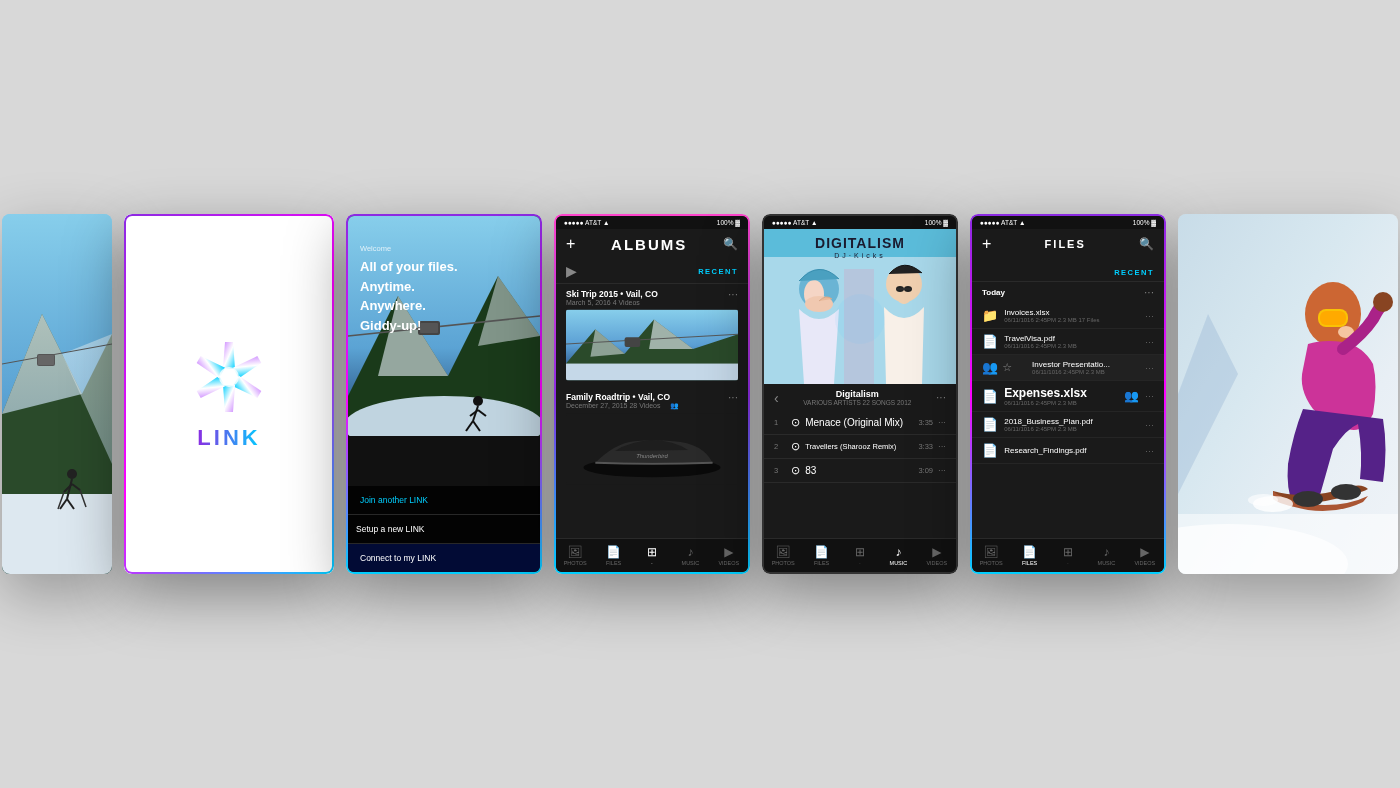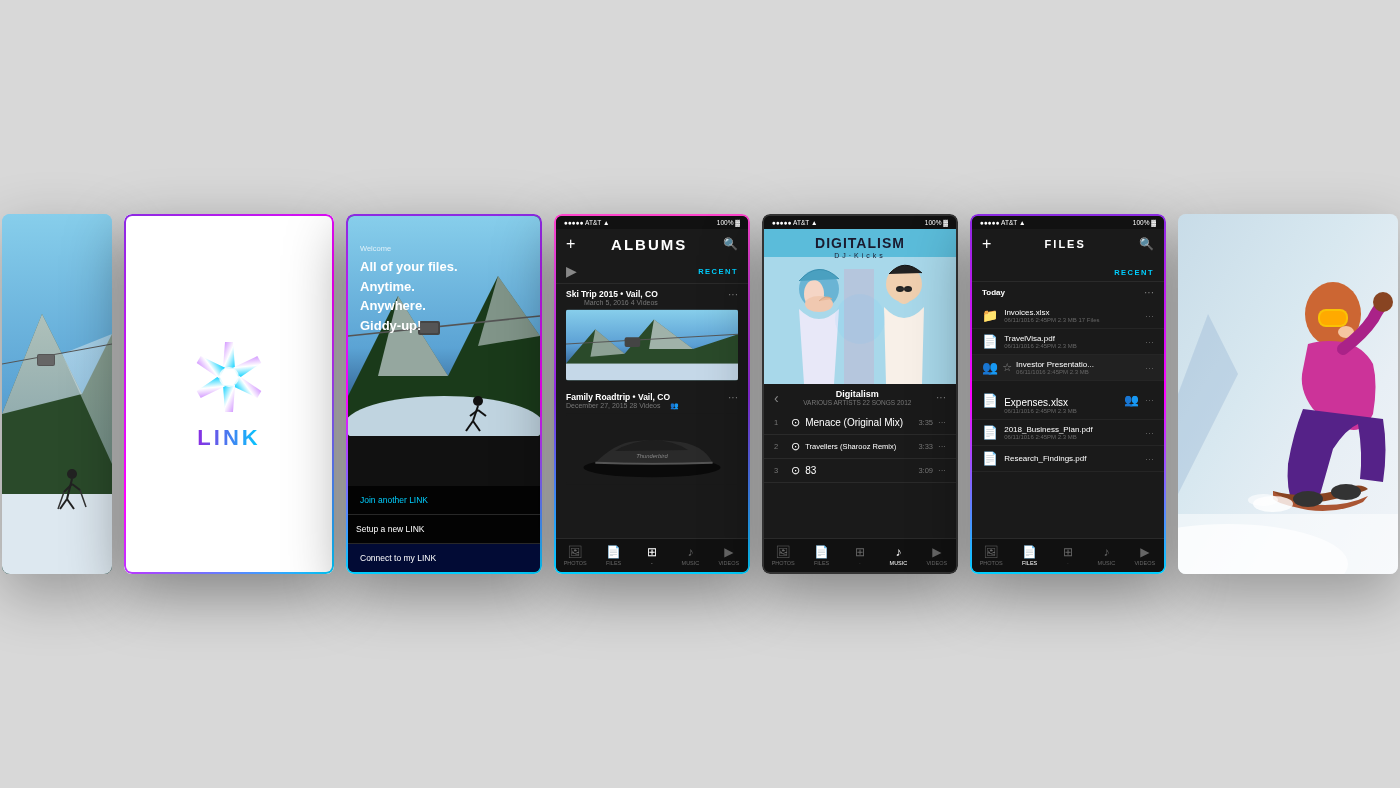--- a/index.html
+++ b/index.html
@@ -202,21 +202,21 @@
           <span style="color:white;font-size:15px;font-weight:700;letter-spacing:2px;">ALBUMS</span>
           <span style="color:white;font-size:12px;cursor:pointer;">🔍</span>
         </div>
 
         <div style="display:flex;align-items:center;padding:4px 10px;background:#1a1a1a;border-bottom:1px solid #2a2a2a;">
           <span style="color:#888;font-size:14px;">▶</span>
           <div style="flex:1;"></div>
           <span style="color:#00cfff;font-size:7.5px;letter-spacing:1.5px;font-weight:600;">RECENT</span>
         </div>
 
-        <div style="cursor:pointer;text-align:right;">
+        <div style="cursor:pointer;">
           <div style="display:flex;justify-content:space-between;align-items:flex-start;padding:5px 10px 3px;">
             <div>
               <div style="color:white;font-size:8.5px;font-weight:700;">Ski Trip 2015 • Vail, CO</div>
               <div style="color:#777;font-size:7px;">March 5, 2016  4 Videos</div>
             </div>
             <span style="color:#888;font-size:10px;">···</span>
           </div>
 
           <div style="margin:0 10px 6px;height:72px;border-radius:3px;overflow:hidden;position:relative;">
             <svg width="100%" height="72" viewBox="0 0 176 72">
@@ -438,31 +438,31 @@
             <div style="flex:1;">
               <div style="color:white;font-size:8px;font-weight:500;">TravelVisa.pdf</div>
               <div style="color:#666;font-size:6px;">06/11/1016  2:45PM  2.3 MB</div>
             </div>
             <span style="color:#666;font-size:9px;cursor:pointer;">···</span>
           </div>
 
           <div style="display:flex;align-items:center;gap:4px;padding:5px 10px;border-bottom:1px solid #252525;cursor:pointer;background:#212121;">
             <span style="color:#888;font-size:13px;">👥</span>
             <span style="color:#888;font-size:11px;">☆</span>
-            <div style="flex:1;">
+            <div style="flex:1;margin-left:16px;">
               <div style="color:white;font-size:8px;font-weight:500;">Investor Presentatio...</div>
               <div style="color:#666;font-size:6px;">06/11/1016  2:45PM  2.3 MB</div>
             </div>
             <span style="color:#666;font-size:9px;cursor:pointer;">···</span>
           </div>
 
           <div style="display:flex;align-items:center;gap:6px;padding:5px 10px;border-bottom:1px solid #252525;cursor:pointer;">
             <span style="color:#888;font-size:13px;">📄</span>
             <div style="flex:1;">
-              <div style="color:white;font-size:10px;font-weight:400;margin-top:11px;">Expenses.xlsx</div>
+              <div style="color:white;font-size:12px;font-weight:700;">Expenses.xlsx</div>
               <div style="color:#666;font-size:6px;">06/11/1016  2:45PM  2.3 MB</div>
             </div>
             <span style="color:#888;font-size:12px;">👥</span>
             <span style="color:#666;font-size:9px;cursor:pointer;">···</span>
           </div>
 
           <div style="display:flex;align-items:center;gap:6px;padding:5px 10px;border-bottom:1px solid #252525;cursor:pointer;">
             <span style="color:#888;font-size:13px;">📄</span>
             <div style="flex:1;">
               <div style="color:white;font-size:8px;font-weight:500;">2018_Business_Plan.pdf</div>

